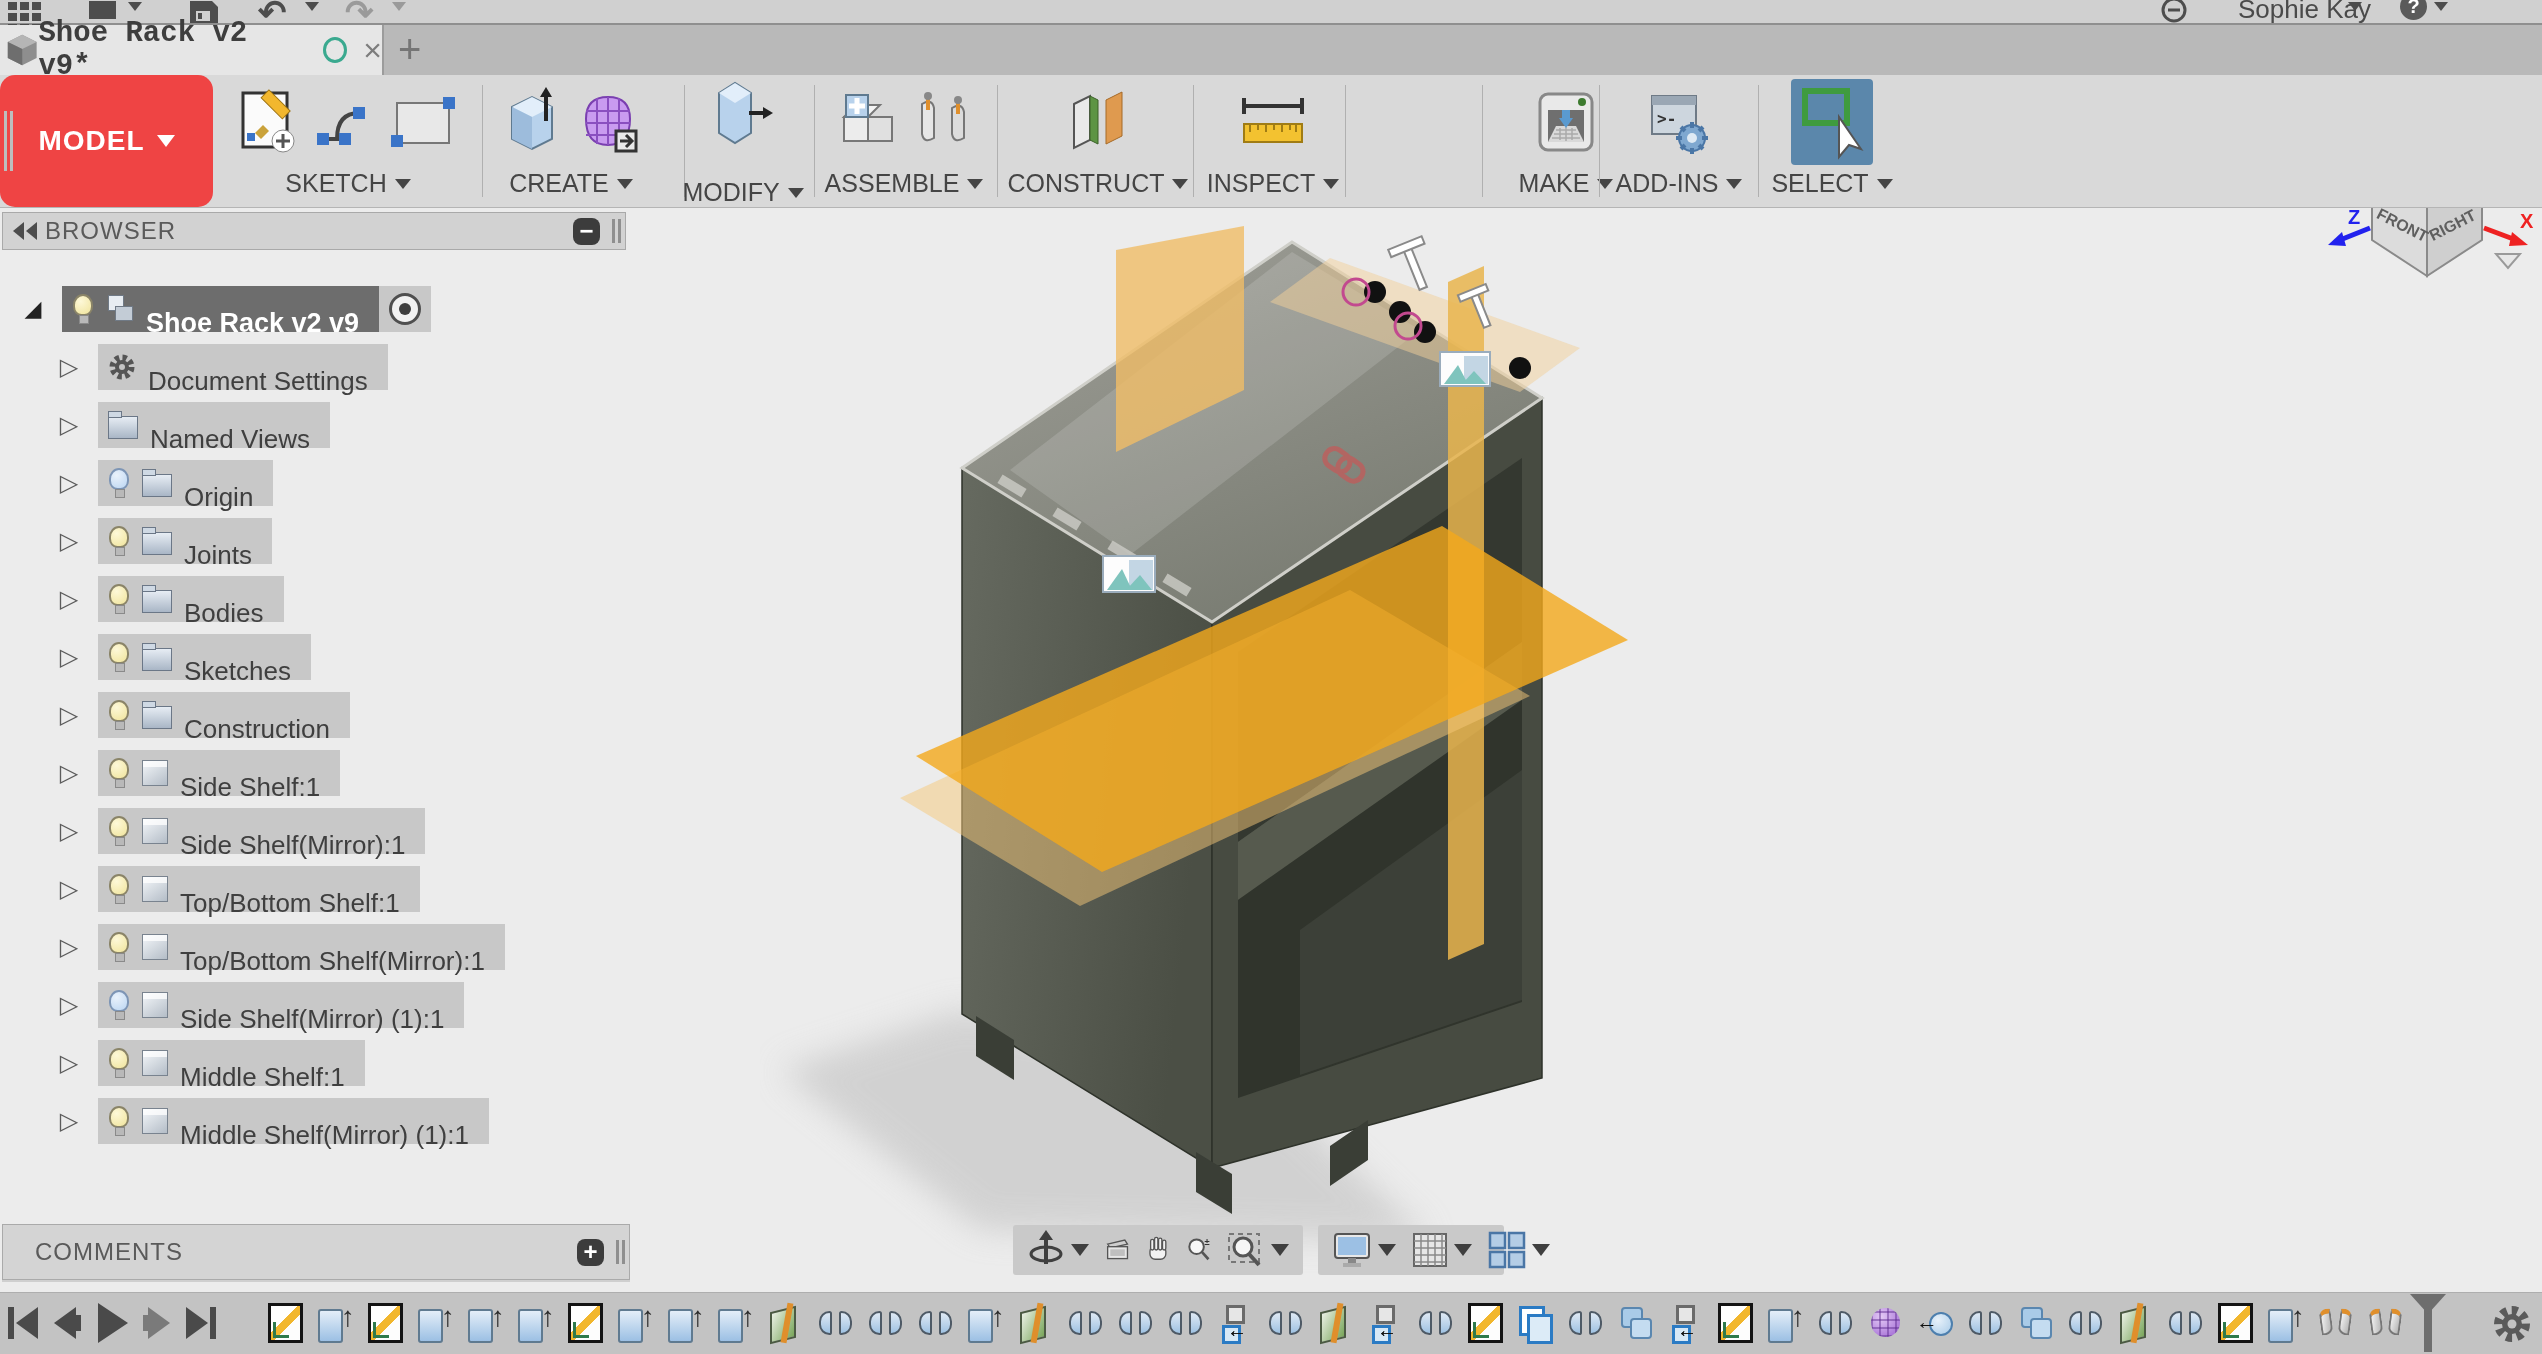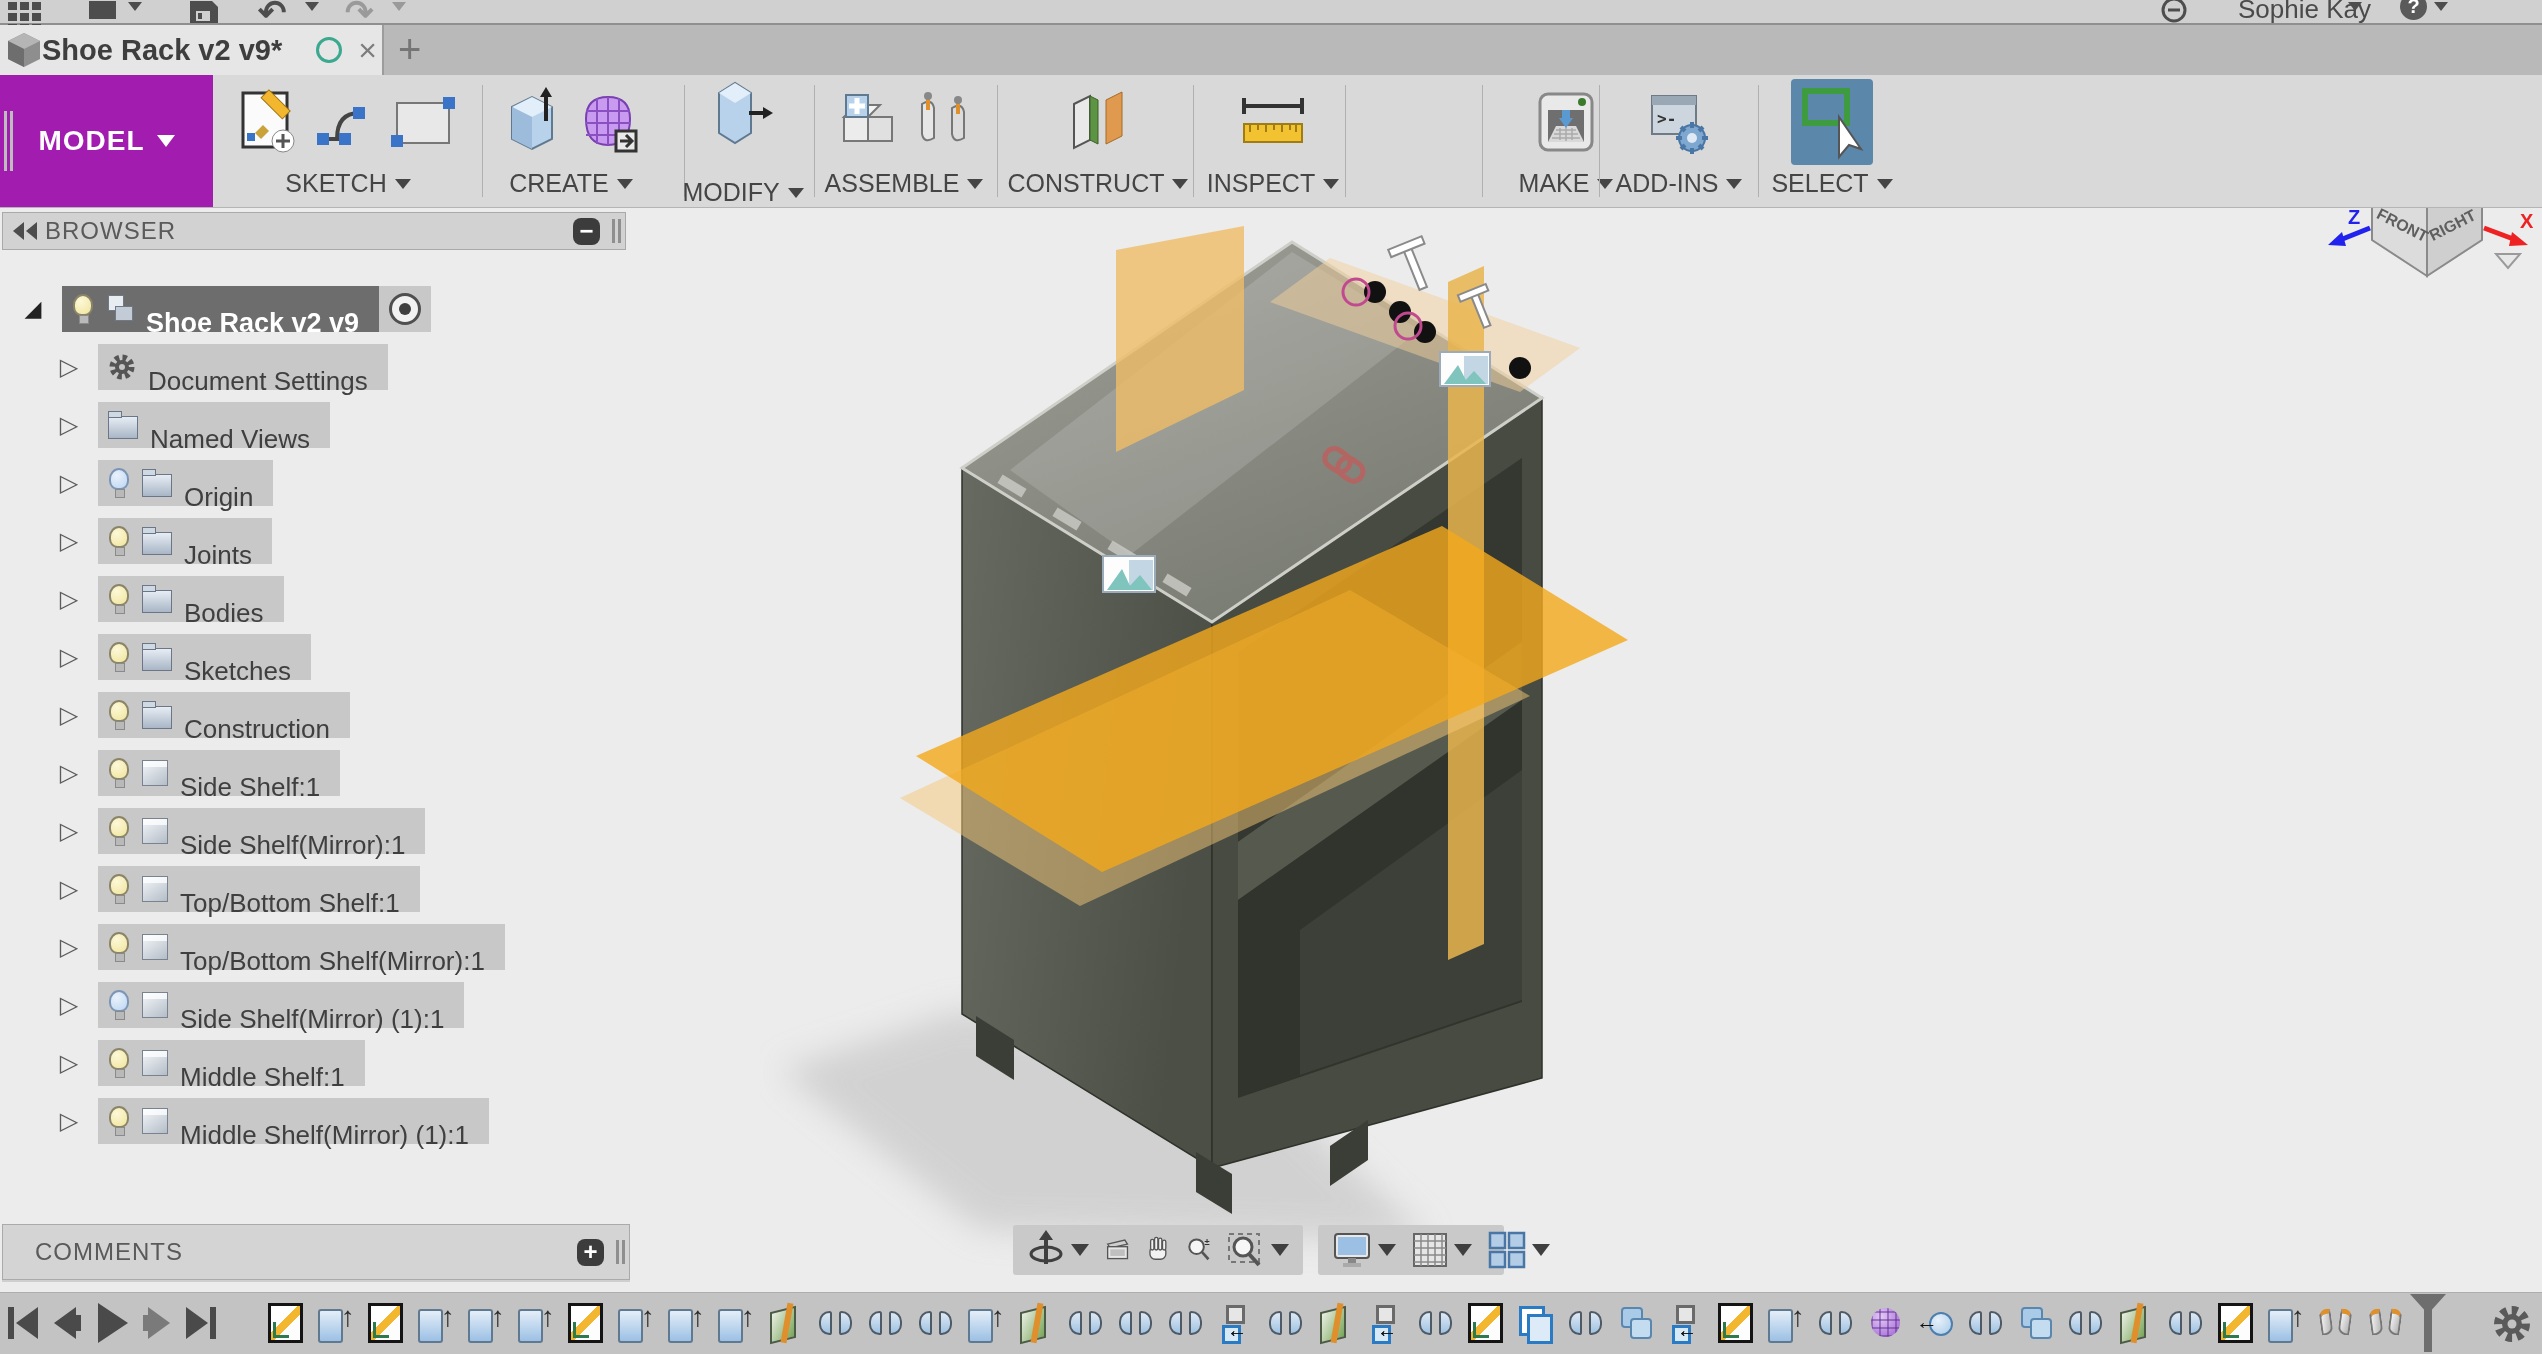--- a/index.html
+++ b/index.html
@@ -12,28 +12,28 @@
   .tb-ic{position:absolute;top:-6px;color:#4d4d4d;}
   .caret-sm{display:inline-block;width:0;height:0;border-left:7px solid transparent;border-right:7px solid transparent;border-top:9px solid #4d4d4d;vertical-align:middle;}
   .caret-sm.dim{border-top-color:#9a9a9a;}
   #appgrid{display:grid;grid-template-columns:repeat(3,9px);grid-gap:3px;top:2px;}
   #appgrid i{width:9px;height:8px;background:#4d4d4d;}
   .user-label{font-size:26px;color:#4a4a4a;}
 
   
   #tabbar{position:absolute;left:0;top:25px;width:2542px;height:50px;background:#b9b9b9;}
   #doc-tab{position:absolute;left:0;top:0;width:382px;height:50px;background:#e6e6e6;border-right:2px solid #9c9c9c;display:flex;align-items:center;}
-  #doc-tab .title{font-size:29px;font-weight:bold;color:#3e3e3e;margin-left:0;}
+  #doc-tab .title{font-size:29px;font-weight:bold;color:#3e3e3e;margin-left:0;font-family:Liberation Mono, monospace;}
   .sync-ring{width:20px;height:20px;border:3px solid #3aa98f;border-radius:50%;margin-left:34px;}
   .tab-close{font-size:32px;color:#7d7d7d;margin-left:16px;line-height:1;}
   #new-tab{position:absolute;left:398px;top:2px;font-size:40px;color:#757575;font-weight:200;}
 
   
   #toolbar{position:absolute;left:0;top:75px;width:2542px;height:132px;background:#d9d9d9;border-bottom:1px solid #b5b5b5;}
-  #model-btn{position:absolute;left:0;top:0;width:213px;height:132px;background:#a21caf;color:#fff;display:flex;align-items:center;justify-content:center;font-size:28px;font-weight:bold;letter-spacing:1px;}
+  #model-btn{position:absolute;left:0;top:0;width:213px;height:132px;background:#ef4444;color:#fff;display:flex;align-items:center;justify-content:center;font-size:28px;font-weight:bold;letter-spacing:1px;border-radius:15px;}
   #model-btn .caret{display:inline-block;width:0;height:0;border-left:9px solid transparent;border-right:9px solid transparent;border-top:12px solid #fff;margin-left:12px;}
   .grip{position:absolute;left:4px;top:36px;width:3px;height:60px;background:#bdbdbd;box-shadow:6px 0 0 #bdbdbd;}
   .tb-group{position:absolute;top:0;height:132px;display:flex;flex-direction:column;align-items:center;justify-content:flex-start;}
   .tb-icons{height:94px;display:flex;align-items:center;gap:14px;}
   .tb-label{font-size:25px;color:#454545;display:flex;align-items:center;gap:8px;}
   .tb-label .caret{width:0;height:0;border-left:8px solid transparent;border-right:8px solid transparent;border-top:10px solid #454545;}
   .tb-sep{position:absolute;top:10px;width:1px;height:112px;background:#b0b0b0;}
   #select-tile{width:82px;height:86px;background:#5b87ab;border-radius:4px;position:relative;}
 
   

